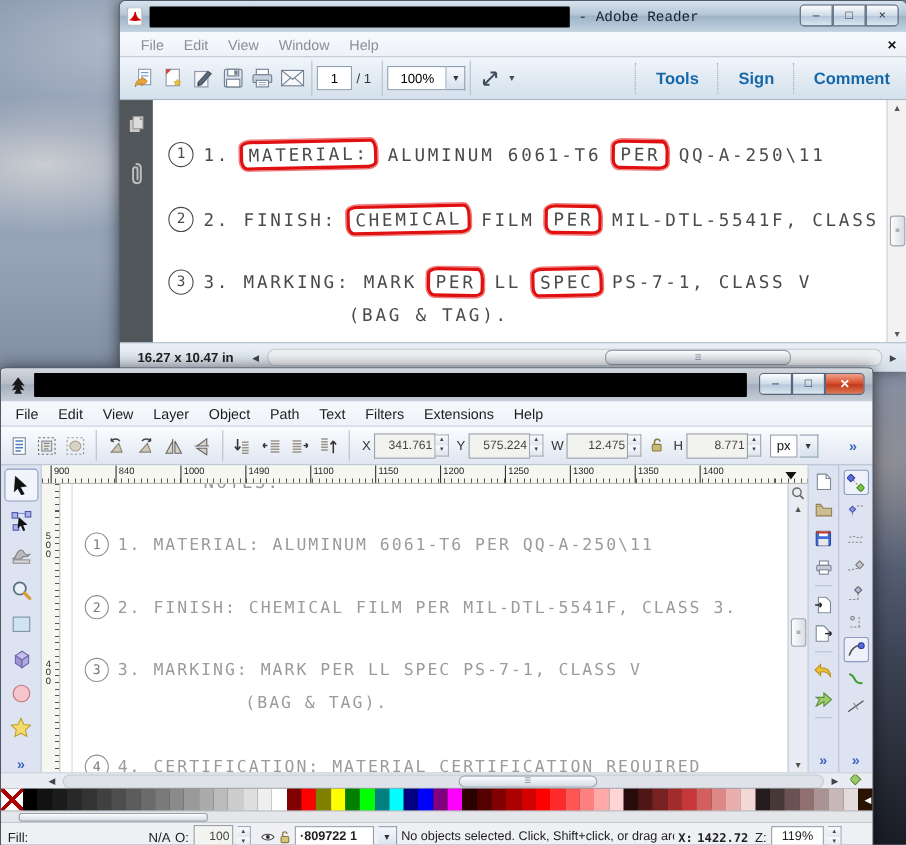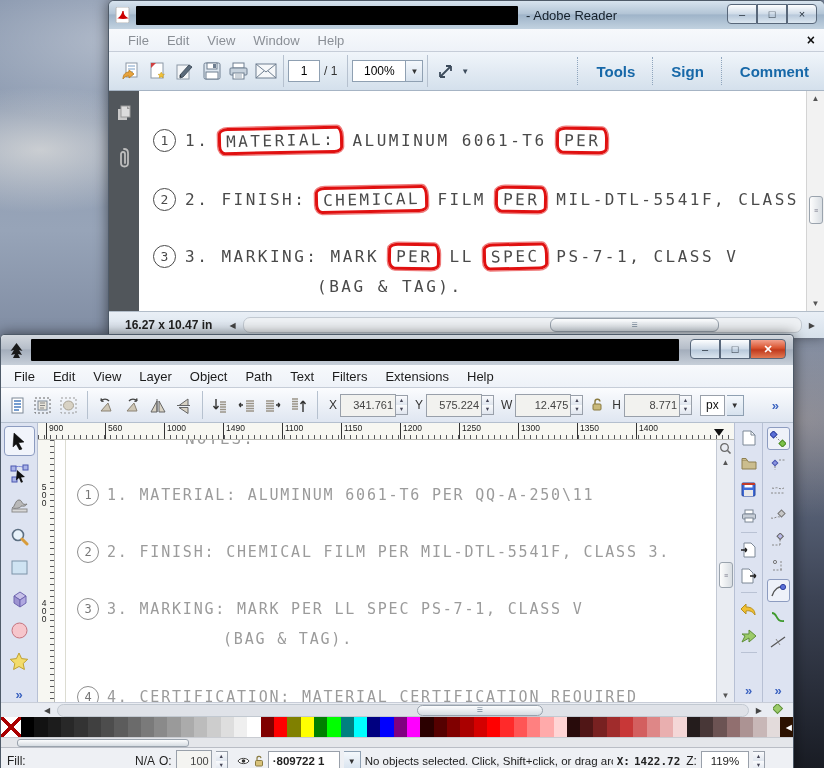--- a/index.html
+++ b/index.html
@@ -35,21 +35,21 @@
 
   
   .cad{font-family:"DejaVu Sans Mono",monospace;white-space:nowrap;}
   .noteline{position:absolute;display:flex;align-items:center;}
   .cnum{display:flex;align-items:center;justify-content:center;border-radius:50%;
     font-family:"DejaVu Sans Mono",monospace;flex:0 0 auto;}
 
   
   #adobe{left:108px;top:0;width:715px;height:334px;background:#c9d8e6;}
   #adobe .titlebar{height:28px;padding-left:6px;}
-  #adobe .title-text{font-size:13px;color:#15202b;margin-left:8px;}
+  #adobe .title-text{font-size:13px;color:#15202b;margin-left:8px;font-family:Liberation Mono, monospace;}
   #adobe .menubar{height:22px;padding-left:10px;color:#8a8f96;}
   #adobe .menubar .menu-x{position:absolute;right:9px;font-size:14px;font-weight:bold;color:#111;}
   .atoolbar{height:38px;display:flex;align-items:center;padding-left:8px;
     background:linear-gradient(180deg,#f0f5fa,#d4e0ec);border-bottom:1px solid #a6b4c4;}
   .abtn{width:27px;height:28px;display:flex;align-items:center;justify-content:center;border-radius:3px;}
   .pagebox,.zoombox{height:20px;background:#fff;border:1px solid #8fa0b2;display:flex;align-items:center;}
   .pagebox input,.zoombox input{width:100%;border:0;outline:0;text-align:center;font-size:12px;
     font-family:"Liberation Sans",sans-serif;background:transparent;}
   .dropbtn{width:16px;height:20px;border:1px solid #8fa0b2;border-left:0;display:flex;align-items:center;
     justify-content:center;background:linear-gradient(180deg,#f4f8fc,#d7e2ee);font-size:8px;color:#333;}
@@ -254,20 +254,21 @@
           <path d="M7 2c2.7 0 4 1.8 4 4v10c0 2-1.3 3.5-3.5 3.5S4 18 4 16V7c0-1.2.8-2 2-2s2 .8 2 2v9" fill="none" stroke="#bdbdbd" stroke-width="1.8" stroke-linecap="round"></path>
         </svg>
       </div>
       <div class="page">
         <div class="noteline cad" style="top:36px;">
           <span class="cnum">1</span>
           <span>1.</span>
           <span class="rbox">MATERIAL:</span>
           <span>ALUMINUM 6061-T6</span>
           <span class="rbox alt">PER</span>
+          <span>QQ-A-250\11</span>
         </div>
         <div class="noteline cad" style="top:95px;">
           <span class="cnum">2</span>
           <span>2. FINISH:</span>
           <span class="rbox">CHEMICAL</span>
           <span>FILM</span>
           <span class="rbox alt">PER</span>
           <span>MIL-DTL-5541F, CLASS 3</span>
         </div>
         <div class="noteline cad" style="top:152px;">
@@ -483,21 +484,21 @@
           <svg width="20" height="19" viewBox="0 0 20 19">
             <path d="M10 1l2.6 5.6 6.1.7-4.5 4.2 1.2 6-5.4-3-5.4 3 1.2-6L1.3 7.3l6.1-.7z" fill="#f3dc6c" stroke="#bfa032"></path>
           </svg>
         </div>
         <span class="chev" style="margin-top:8px;">»</span>
       </div>
 
       <div class="canvaszone">
         <div class="hruler">
           <span class="rlab" style="left:8px;">900</span>
-          <span class="rlab" style="left:67px;">560</span>
+          <span class="rlab" style="left:67px;">840</span>
           <span class="rlab" style="left:126px;">1000</span>
           <span class="rlab" style="left:185px;">1490</span>
           <span class="rlab" style="left:244px;">1100</span>
           <span class="rlab" style="left:303px;">1150</span>
           <span class="rlab" style="left:362px;">1200</span>
           <span class="rlab" style="left:421px;">1250</span>
           <span class="rlab" style="left:480px;">1300</span>
           <span class="rlab" style="left:539px;">1350</span>
           <span class="rlab" style="left:598px;">1400</span>
           <div class="posmark"></div>

